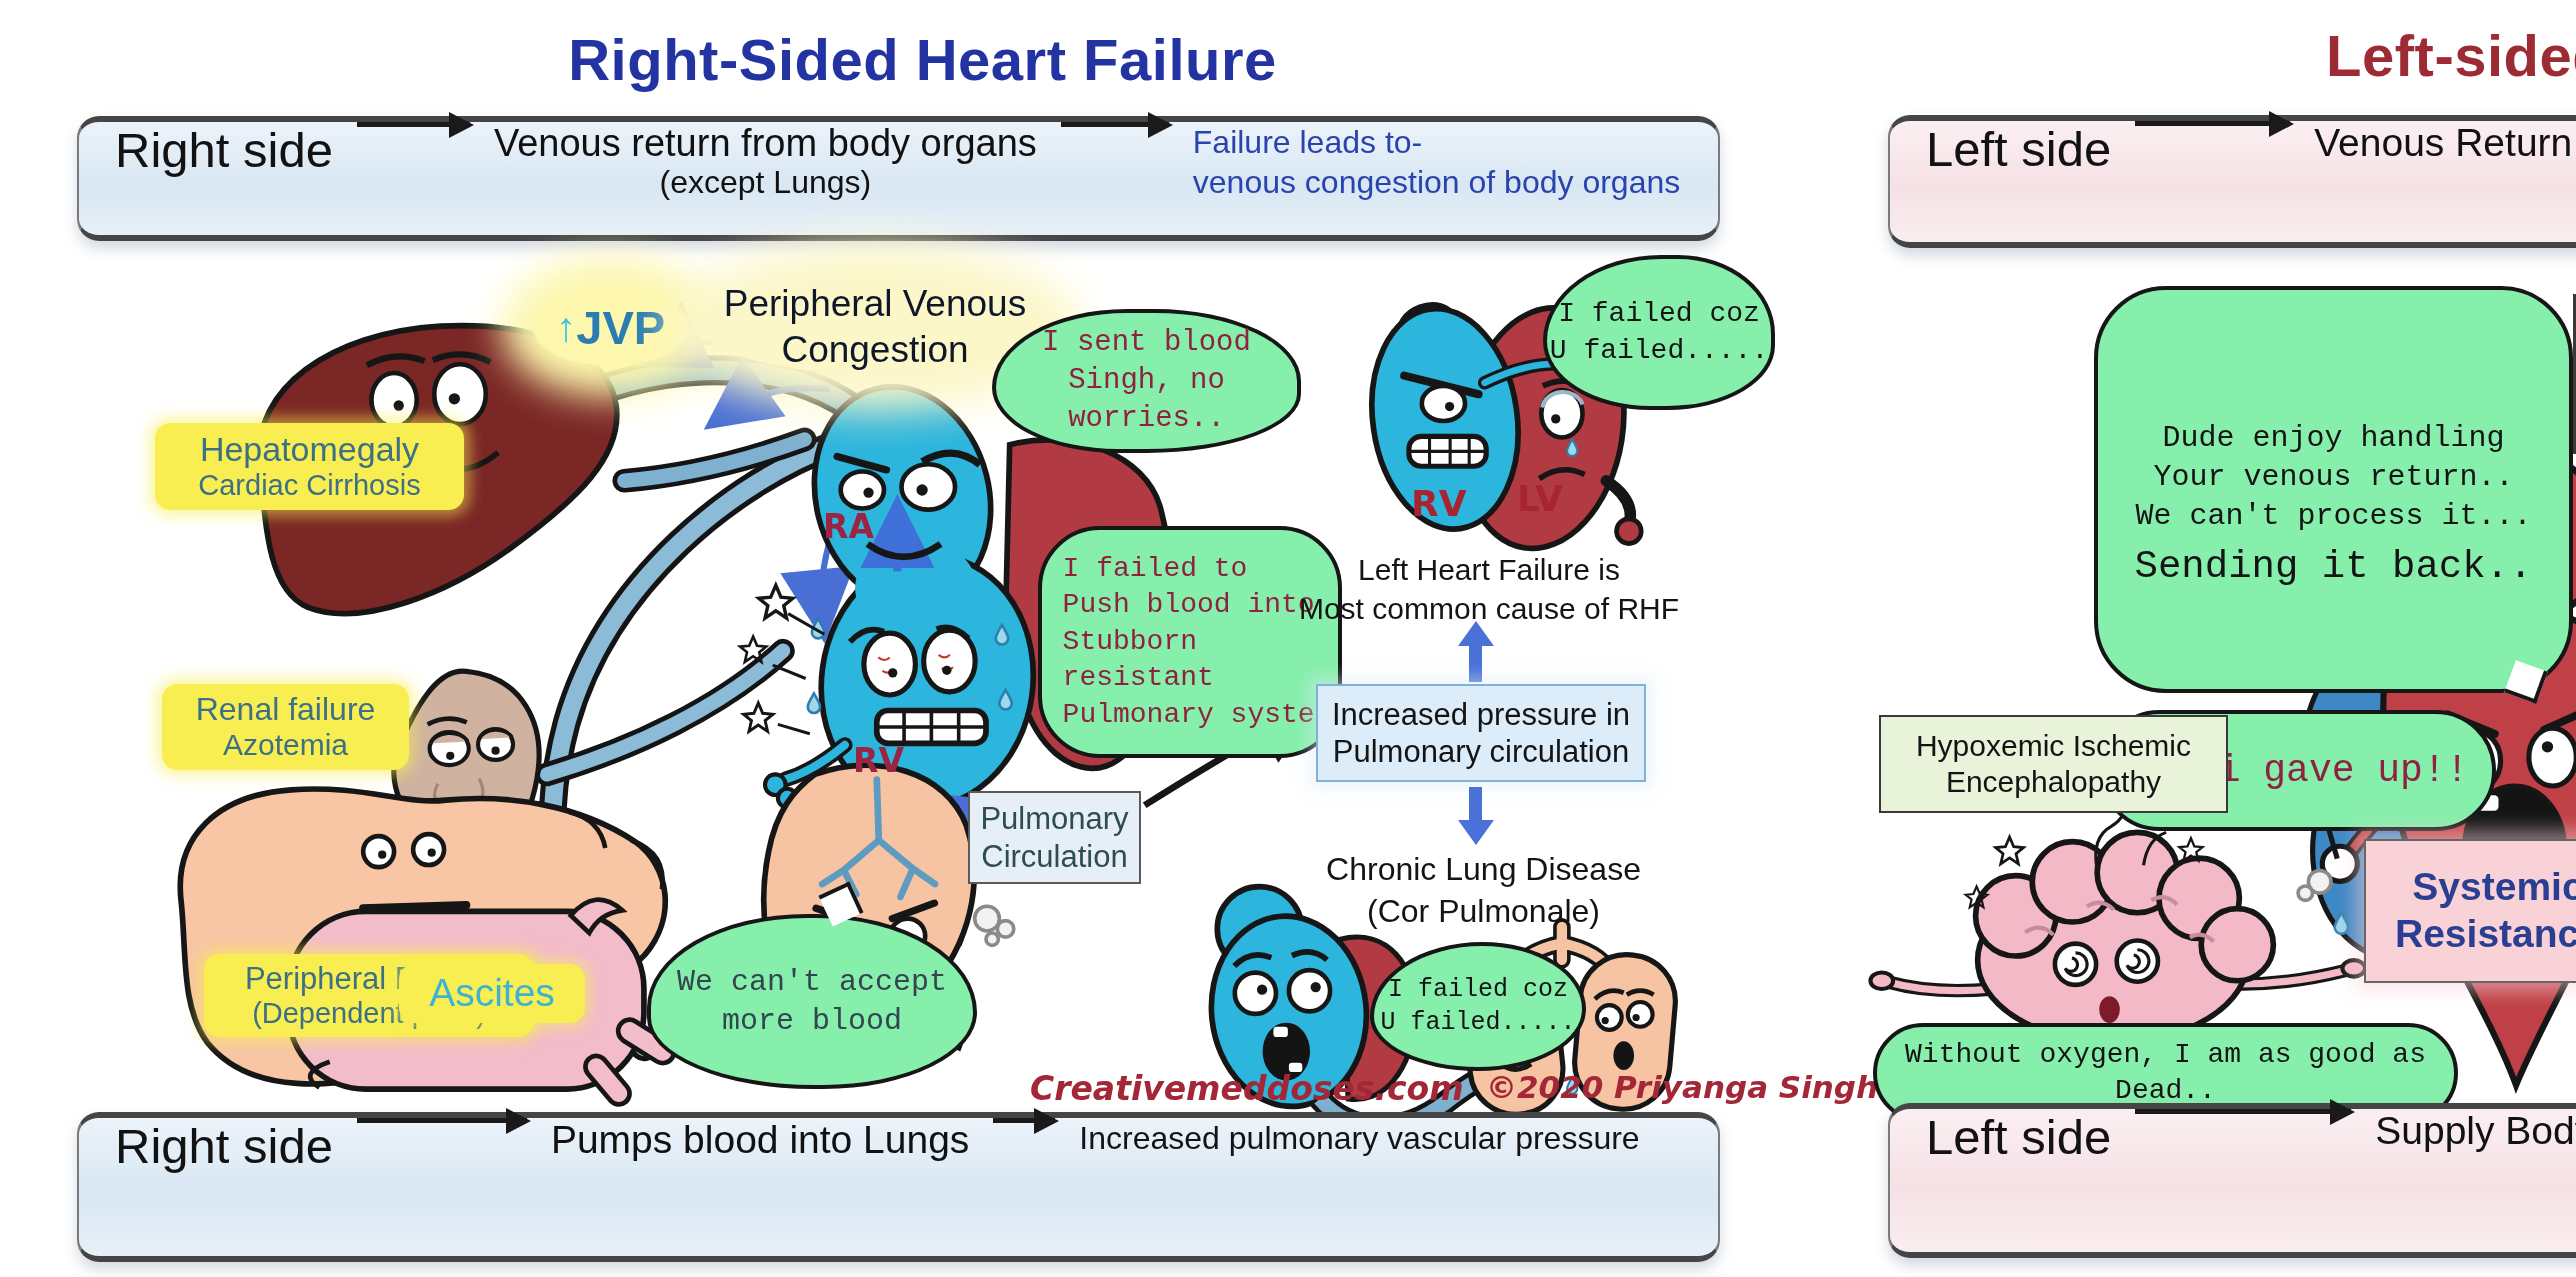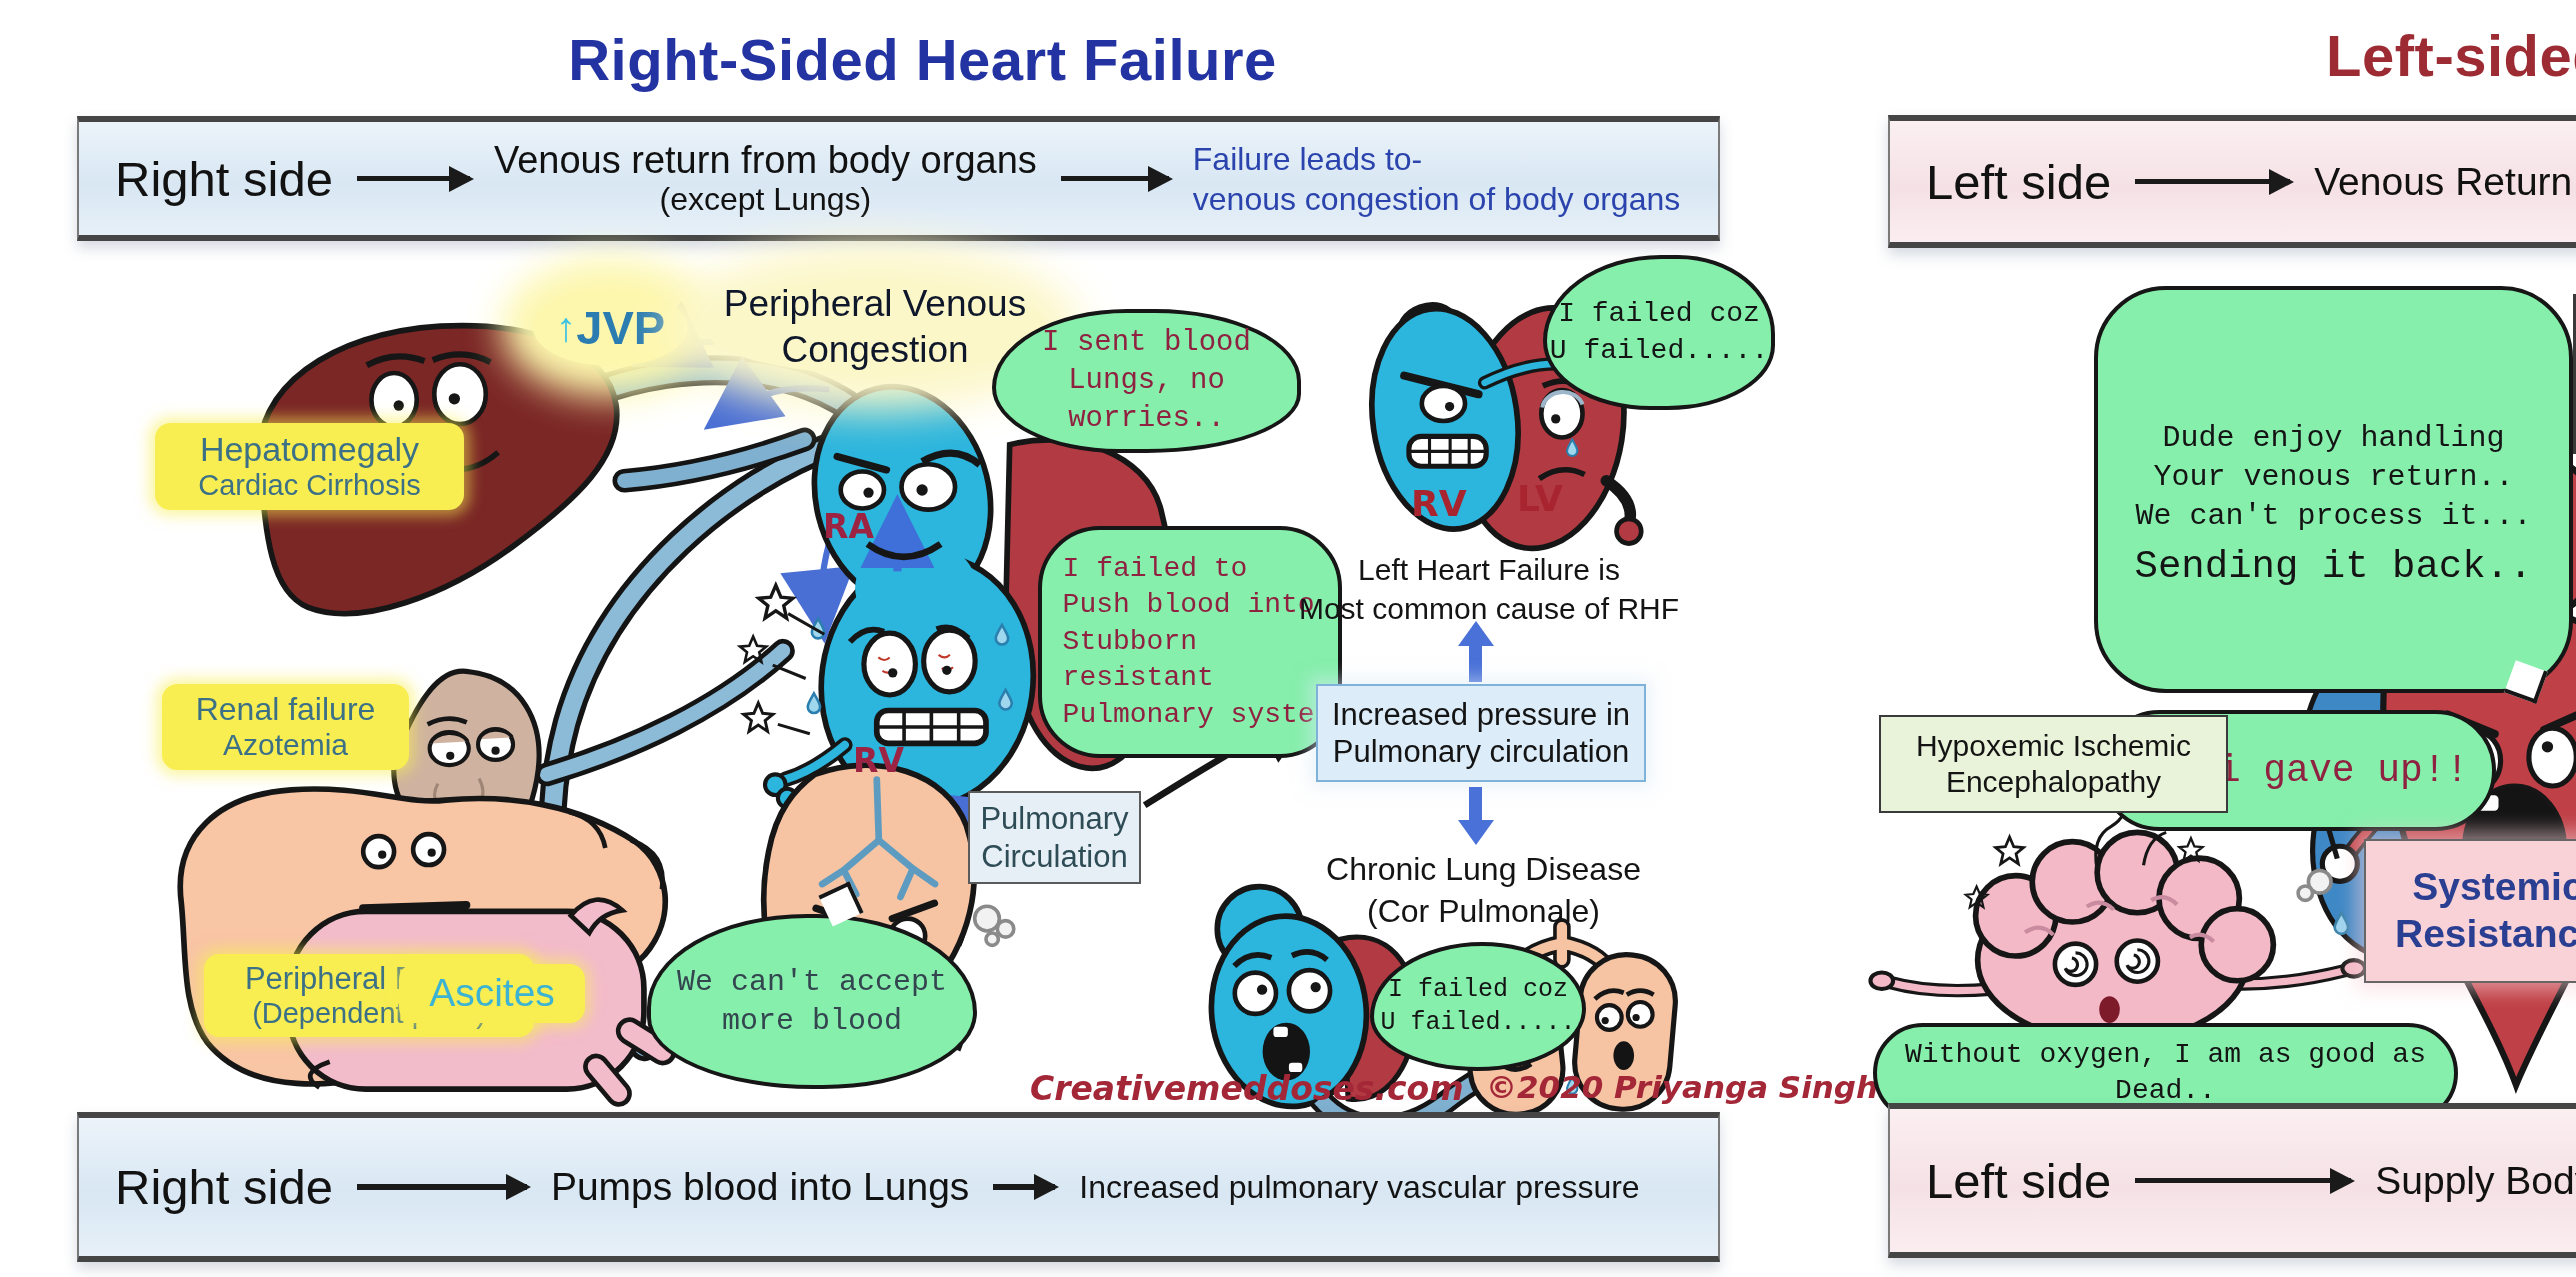--- a/index.html
+++ b/index.html
@@ -2,24 +2,24 @@
 <html style="font-size:8.2px"><head>
 <meta charset="utf-8">
 <style>
   html,body{margin:0;padding:0;background:#fff;}
   #canvas{position:relative;width:3615px;height:1278px;background:#ffffff;overflow:hidden;
           font-family:"Liberation Sans",sans-serif;color:#111;}
   .abs{position:absolute;}
   .pre{white-space:pre-line;}
   .ctr{text-align:center;}
   
-  .banner{position:absolute;display:flex;align-items:center;box-sizing:border-box;
+  .banner{position:absolute;display:flex;align-items:flex-start;box-sizing:border-box;
           border-top:6.2px solid #454545;border-bottom:6.2px solid #454545;
           border-left:2.6px solid #7a7a7a;border-right:2.6px solid #7a7a7a;
-          padding:0 36px;gap:24px;box-shadow:0 7.2px 12.4px rgba(90,110,140,.25);}
+          padding:0 36px;gap:24px;box-shadow:0 7.2px 12.4px rgba(90,110,140,.25);border-radius:22px;}
   .banner.blue{background:linear-gradient(180deg,#ecf3fa 0%,#d8e7f3 55%,#e7f0f8 100%);}
   .banner.pink{background:linear-gradient(180deg,#fbeff1 0%,#f5e1e5 55%,#faedf0 100%);}
   .subject{font-size:49px;color:#121212;flex:0 0 auto;}
   .bmid{font-size:38px;line-height:1.12;text-align:center;flex:0 0 auto;}
   .bmid .sub{font-size:32px;}
   .bresult{font-size:32px;line-height:1.25;flex:0 0 auto;}
   .harrow{position:relative;height:5.2px;background:#1a1a1a;flex:0 0 auto;}
   .harrow::after{content:"";position:absolute;right:-4.1px;top:50%;transform:translateY(-50%);
     border-left:25px solid #1a1a1a;border-top:13.4px solid transparent;border-bottom:13.4px solid transparent;}
   
@@ -304,21 +304,21 @@
     <div style="font-size:29px;">(Dependent parts)</div>
   </div>
 
   <div class="ylabel" style="left:399px;top:964px;width:155px;font-size:39px;color:#3cb3d2;">Ascites</div>
 
   <div class="abs" style="left:823px;top:507px;font-size:33px;font-weight:bold;color:#9c2342;font-family:'DejaVu Sans',sans-serif;">RA</div>
   <div class="abs" style="left:853px;top:741px;font-size:33px;font-weight:bold;color:#9c2342;font-family:'DejaVu Sans',sans-serif;">RV</div>
 
   <div class="bubble pre" style="left:992px;top:309px;width:309px;height:144px;border-radius:48% 52% 55% 45% / 60% 55% 45% 50%;
               font-size:29px;color:#8e2240;">I sent blood
-Lungs, no worries..</div>
+Singh, no worries..</div>
 
   <div class="bubble pre" style="left:1038px;top:526px;width:304px;height:232px;border-radius:62px;text-align:left;
               font-size:28px;color:#8e2240;padding-left:20.6px;">I failed to
 Push blood into
 Stubborn resistant
 Pulmonary system</div>
 
   <div class="bubble pre" style="left:647px;top:914px;width:330px;height:175px;border-radius:50% 50% 48% 52% / 55% 58% 45% 42%;
               font-size:30px;color:#33454f;">We can't accept
 more blood</div>

